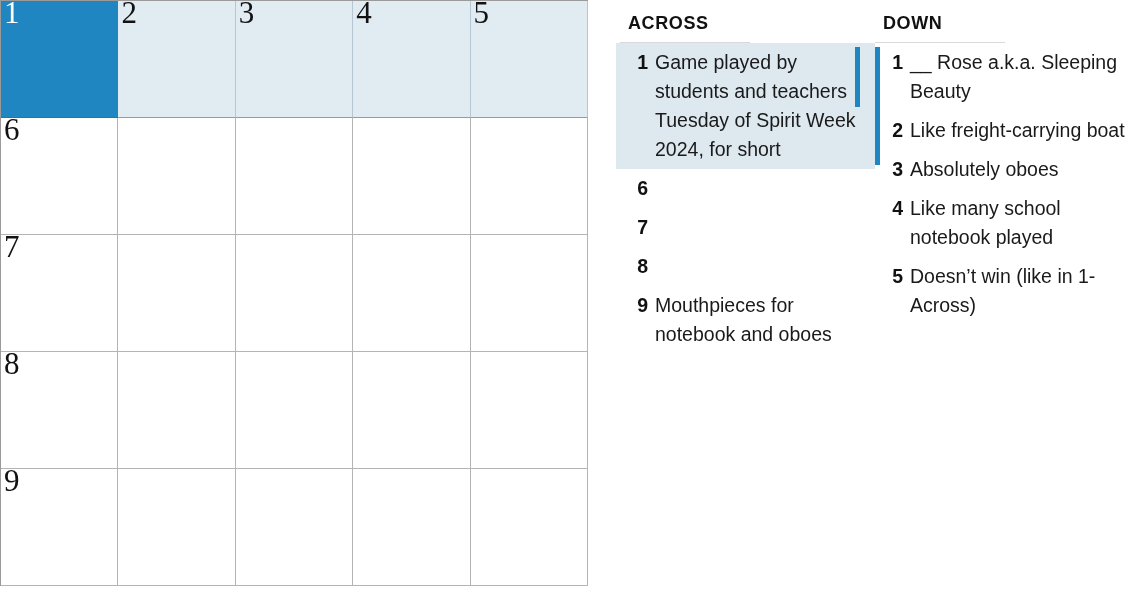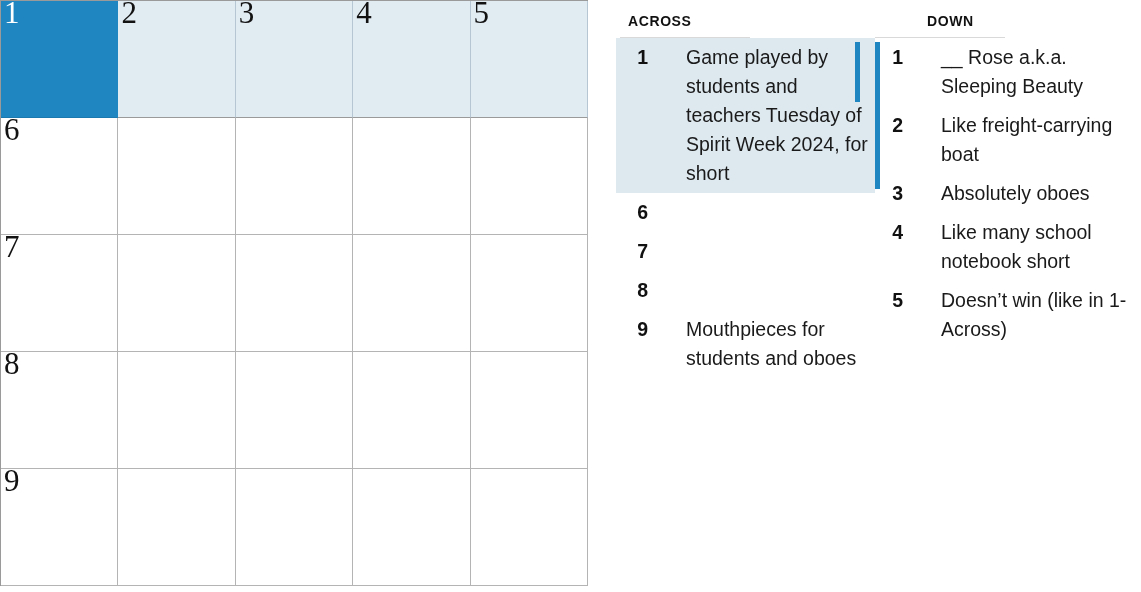--- a/index.html
+++ b/index.html
@@ -83,27 +83,27 @@
     align-items: flex-start;
   }
   .clue-col {
     position: relative;
     box-sizing: border-box;
   }
   #across-col { width: 259px; }
   #down-col   { width: 266px; }
 
   .clue-head {
-    font-size: 14px;
+    font-size: 18px;
     font-weight: bold;
     letter-spacing: 0.6px;
     color: #111111;
     padding: 13px 0 8px 12px;
   }
-  #down-col .clue-head { padding-left: 8px; margin-left: 44px; }
+  #down-col .clue-head { padding-left: 8px; }
 
   .head-rule {
     height: 1px;
     background: #d9d9d9;
     margin: 0 0 0 4px;
     width: 130px;
   }
   #down-col .head-rule { margin-left: 0px; }
 
   .clue-list {
@@ -125,21 +125,20 @@
     flex: 0 0 auto;
     min-width: 20px;
     text-align: right;
     font-weight: bold;
     margin-right: 7px;
     color: #111111;
   }
   .clue-text {
     flex: 1 1 auto;
     color: #1a1a1a;
-    margin-left: 31px;
   }
 
   
   #across-col .clue.active {
     background: #dde8ef;
   }
   #across-col .clue.active::after {
     content: "";
     position: absolute;
     right: -5px;
@@ -227,21 +226,21 @@
             <span class="clue-number">6</span>
           </li>
           <li class="clue">
             <span class="clue-number">7</span>
           </li>
           <li class="clue">
             <span class="clue-number">8</span>
           </li>
           <li class="clue">
             <span class="clue-number">9</span>
-            <span class="clue-text">Mouthpieces for students and oboes</span>
+            <span class="clue-text">Mouthpieces for notebook and oboes</span>
           </li>
         </ul>
     </div>
 
     <div class="clue-col" id="down-col">
       <div class="clue-head">DOWN</div>
       <div class="head-rule"></div>
       <ul class="clue-list" id="down-list">
           <li class="clue active">
             <span class="clue-number">1</span>
@@ -250,21 +249,21 @@
           <li class="clue">
             <span class="clue-number">2</span>
             <span class="clue-text">Like freight-carrying boat</span>
           </li>
           <li class="clue">
             <span class="clue-number">3</span>
             <span class="clue-text">Absolutely oboes</span>
           </li>
           <li class="clue">
             <span class="clue-number">4</span>
-            <span class="clue-text">Like many school notebook short</span>
+            <span class="clue-text">Like many school notebook played</span>
           </li>
           <li class="clue">
             <span class="clue-number">5</span>
             <span class="clue-text">Doesn’t win (like in 1-Across)</span>
           </li>
         </ul>
     </div>
 
   </div>
 </div>

